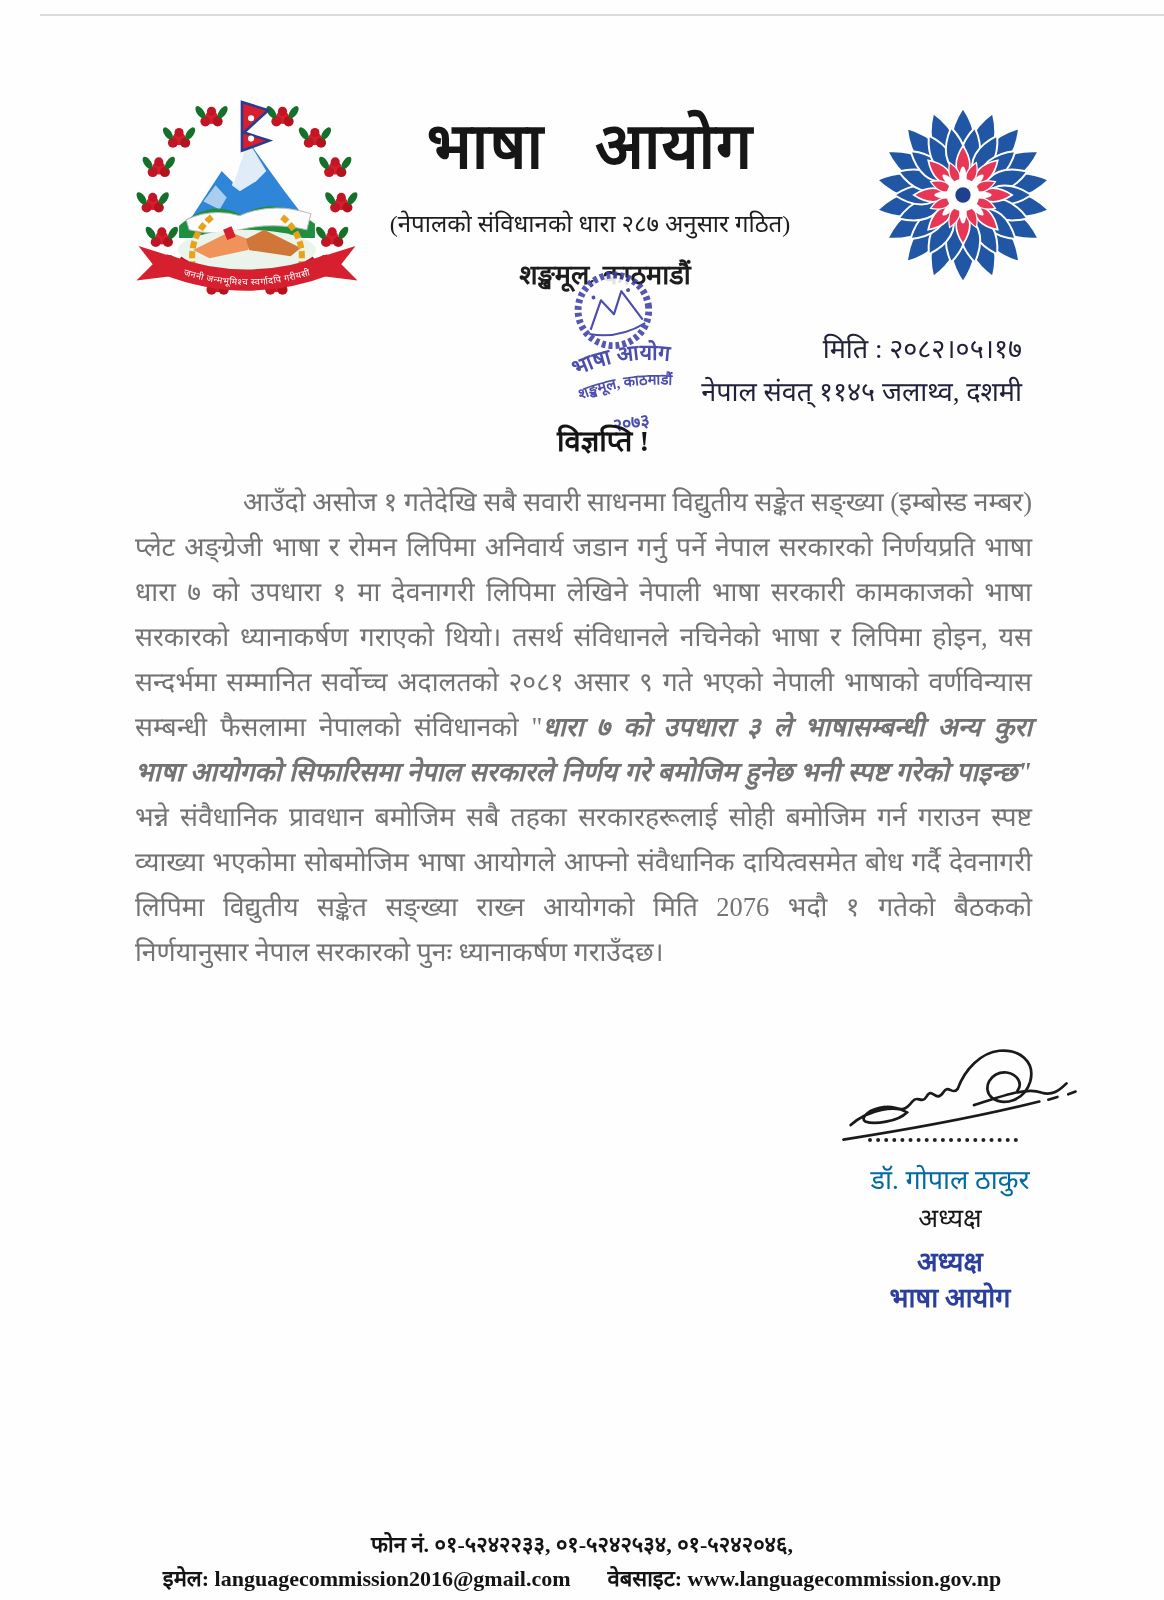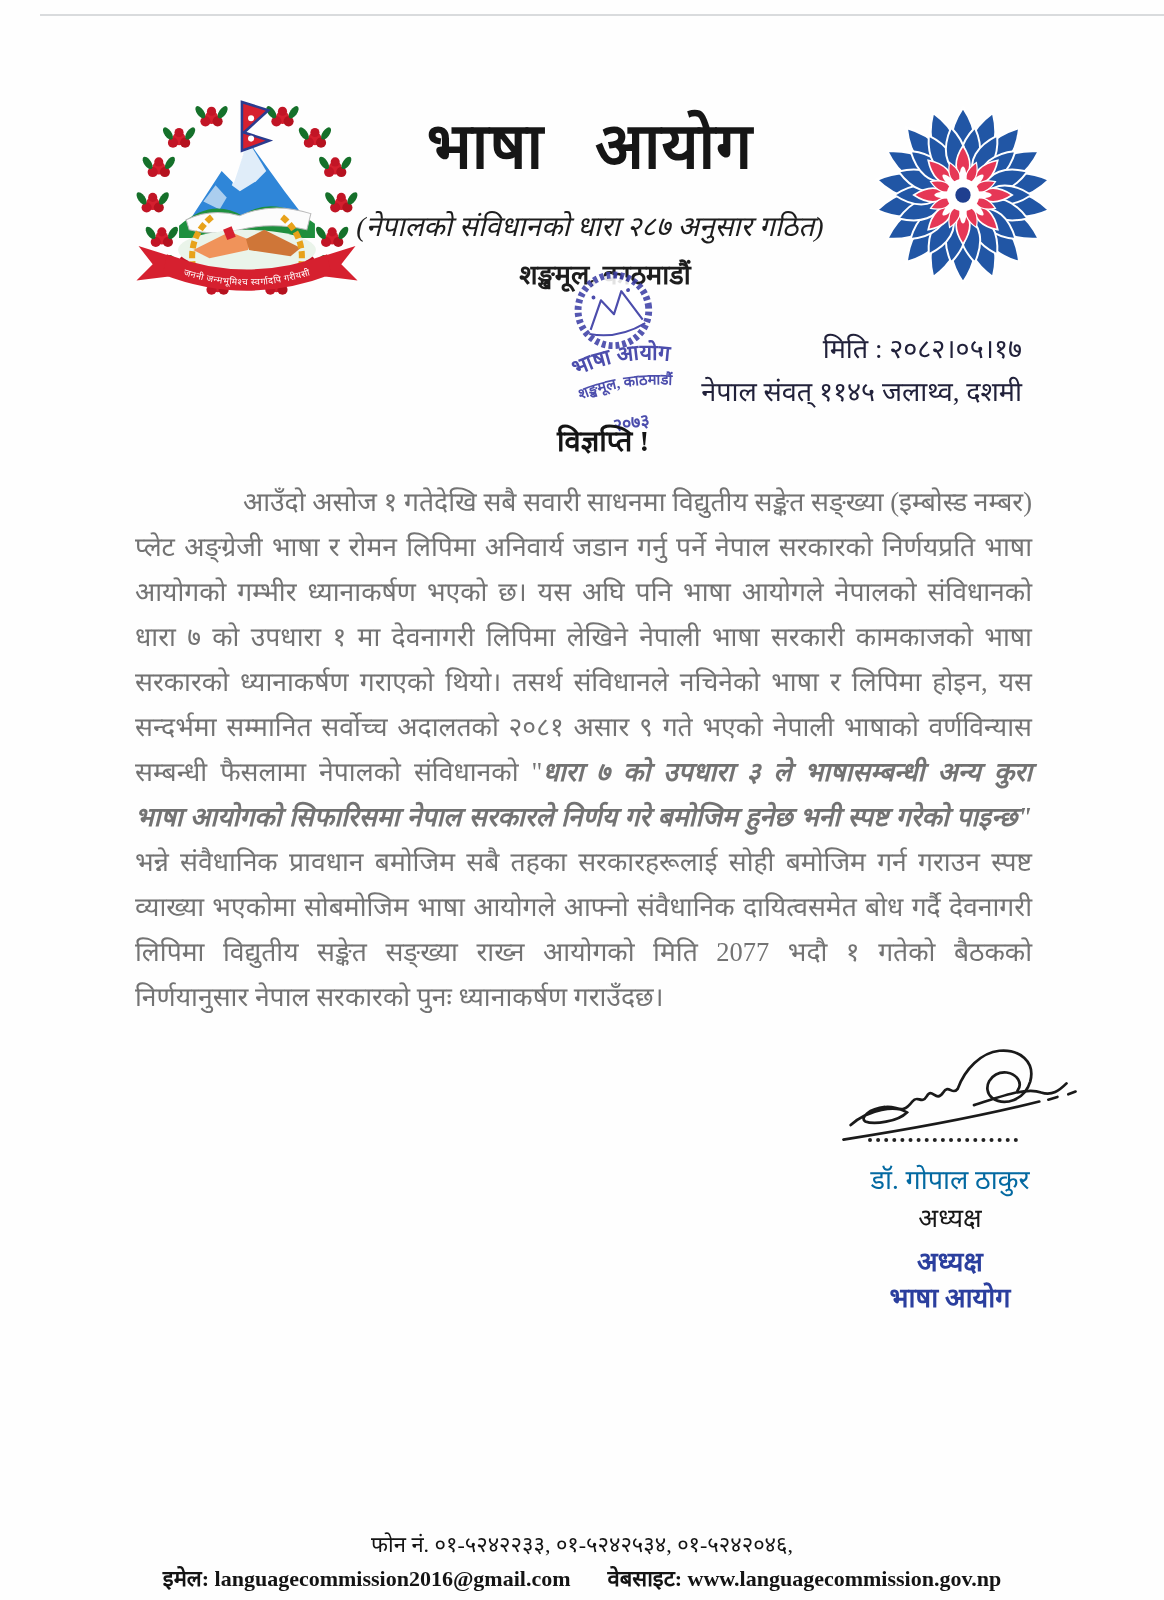--- a/index.html
+++ b/index.html
@@ -5,21 +5,21 @@
   html,body{margin:0;padding:0;}
   body{background:#e8e8e8;font-family:"Liberation Serif","DejaVu Serif",serif;}
   .page{position:relative;width:1164px;height:1600px;background:#fefefe;overflow:hidden;margin:0 auto;color:#1c1c1c;}
   .scan-line{position:absolute;top:14px;left:40px;right:0;height:2px;background:#d9dbdd;}
 
   
   .emblem{position:absolute;left:130px;top:96px;width:234px;height:218px;}
   .org-title{position:absolute;left:330px;top:100px;width:520px;text-align:center;
     font-size:64px;font-weight:bold;color:#161616;word-spacing:34px;letter-spacing:1px;}
   .org-subtitle{position:absolute;left:330px;top:206px;width:520px;text-align:center;
-    font-size:28px;color:#1d1d1d;font-style:italic;}
+    font-size:24px;color:#1d1d1d;}
   .org-address{position:absolute;left:350px;top:255px;width:510px;text-align:center;
     font-size:27px;font-weight:600;color:#1d1d1d;}
   .flower-logo{position:absolute;left:866px;top:98px;width:194px;height:194px;}
 
   
   .seal{position:absolute;left:512px;top:268px;width:216px;height:168px;transform:rotate(-9deg);opacity:.92;}
   .seal text{font-family:"Liberation Serif","DejaVu Serif",serif;}
 
   
   .date-block{position:absolute;right:142px;top:328px;text-align:right;line-height:43px;font-size:27px;color:#21213a;}
@@ -36,21 +36,21 @@
   .signature-svg{position:absolute;left:838px;top:1038px;width:272px;height:118px;}
   .sig-dots{position:absolute;left:868px;top:1138px;width:150px;border-top:4px dotted #222;}
   .sig-block{position:absolute;left:828px;top:1160px;width:244px;text-align:center;}
   .sig-name{font-size:27px;color:#0369a1;line-height:40px;}
   .sig-title{font-size:26px;color:#161616;line-height:38px;}
   .sig-stamp{margin-top:6px;color:#2b3f9e;font-weight:bold;}
   .sig-stamp div{font-size:27px;line-height:36px;}
 
   
   .footer-phone{position:absolute;left:0;top:1528px;width:100%;text-align:center;
-    font-size:22px;font-weight:normal;color:#141414;}
+    font-size:22px;font-weight:bold;color:#141414;}
   .footer-contact{position:absolute;left:0;top:1562px;width:100%;text-align:center;
     font-size:22px;font-weight:bold;color:#141414;}
   .footer-contact .gap{display:inline-block;width:26px;}
 </style>
 </head>
 <body>
 
 <div class="page">
   <div class="scan-line"></div>
 
@@ -212,29 +212,28 @@
   <div class="date-block">
     <div>मिति : २०८२।०५।१७</div>
     <div>नेपाल संवत् ११४५ जलाथ्व, दशमी</div>
   </div>
 
   <div class="notice-heading">विज्ञप्ति !</div>
 
   <div class="letter-body">
       <div class="body-line indent"><span>आउँदो असोज १ गतेदेखि सबै सवारी साधनमा विद्युतीय सङ्केत सङ्ख्या (इम्बोस्ड नम्बर)</span></div>
       <div class="body-line"><span>प्लेट अङ्ग्रेजी भाषा र रोमन लिपिमा अनिवार्य जडान गर्नु पर्ने नेपाल सरकारको निर्णयप्रति भाषा</span></div>
-      <div class="body-line"><span>आयोगको गम्भीर ध्यानाकर्षण भएको छ। यस अघि पनि भाषा आयोगले नेपालको संविधानको</span></div>
       <div class="body-line"><span>धारा ७ को उपधारा १ मा देवनागरी लिपिमा लेखिने नेपाली भाषा सरकारी कामकाजको भाषा</span></div>
       <div class="body-line"><span>सरकारको ध्यानाकर्षण गराएको थियो। तसर्थ संविधानले नचिनेको भाषा र लिपिमा होइन, यस</span></div>
       <div class="body-line"><span>सन्दर्भमा सम्मानित सर्वोच्च अदालतको २०८१ असार ९ गते भएको नेपाली भाषाको वर्णविन्यास</span></div>
       <div class="body-line"><span>सम्बन्धी फैसलामा नेपालको संविधानको "</span><span class="italic">धारा ७ को उपधारा ३ ले भाषासम्बन्धी अन्य कुरा</span></div>
       <div class="body-line"><span class="italic">भाषा आयोगको सिफारिसमा नेपाल सरकारले निर्णय गरे बमोजिम हुनेछ भनी स्पष्ट गरेको पाइन्छ"</span></div>
       <div class="body-line"><span>भन्ने संवैधानिक प्रावधान बमोजिम सबै तहका सरकारहरूलाई सोही बमोजिम गर्न गराउन स्पष्ट</span></div>
       <div class="body-line"><span>व्याख्या भएकोमा सोबमोजिम भाषा आयोगले आफ्नो संवैधानिक दायित्वसमेत बोध गर्दै देवनागरी</span></div>
-      <div class="body-line"><span>लिपिमा विद्युतीय सङ्केत सङ्ख्या राख्न आयोगको मिति 2077 भदौ १ गतेको बैठकको</span></div>
+      <div class="body-line"><span>लिपिमा विद्युतीय सङ्केत सङ्ख्या राख्न आयोगको मिति 2076 भदौ १ गतेको बैठकको</span></div>
       <div class="body-line last"><span>निर्णयानुसार नेपाल सरकारको पुनः ध्यानाकर्षण गराउँदछ।</span></div>
     </div>
 
   <svg class="signature-svg" viewBox="0 0 300 130">
     <g fill="none" stroke="#1a1a1a" stroke-width="3" stroke-linecap="round">
       <path d="M14,96 C34,78 64,74 76,82 C66,92 40,96 30,92 C24,88 34,78 52,76 C66,74 70,86 82,70 C88,62 92,74 98,64 C104,54 108,72 116,60 C122,50 126,64 132,56 C140,34 158,16 178,14 C200,12 218,26 212,48 C206,68 184,76 170,66 C158,56 168,36 186,38 C198,40 204,50 198,58"></path>
       <path d="M150,74 C180,64 208,54 224,60 C236,64 244,58 252,50"></path>
       <path d="M6,112 C70,102 150,88 222,70"></path>
       <path d="M232,68 l10,-3"></path>
       <path d="M254,62 l8,-3"></path>

